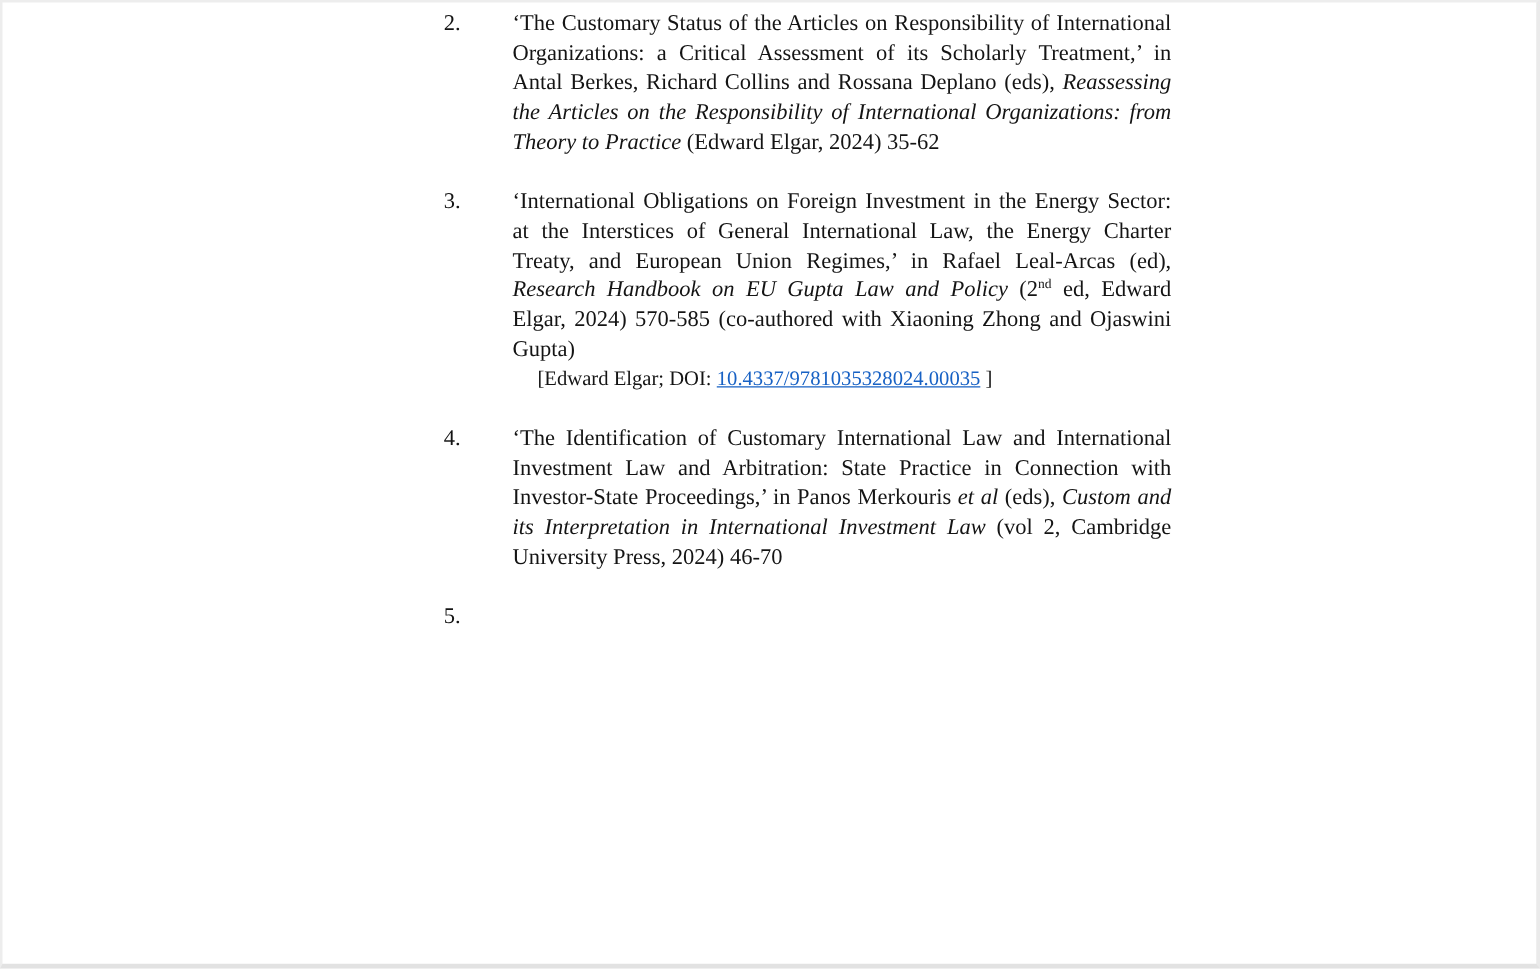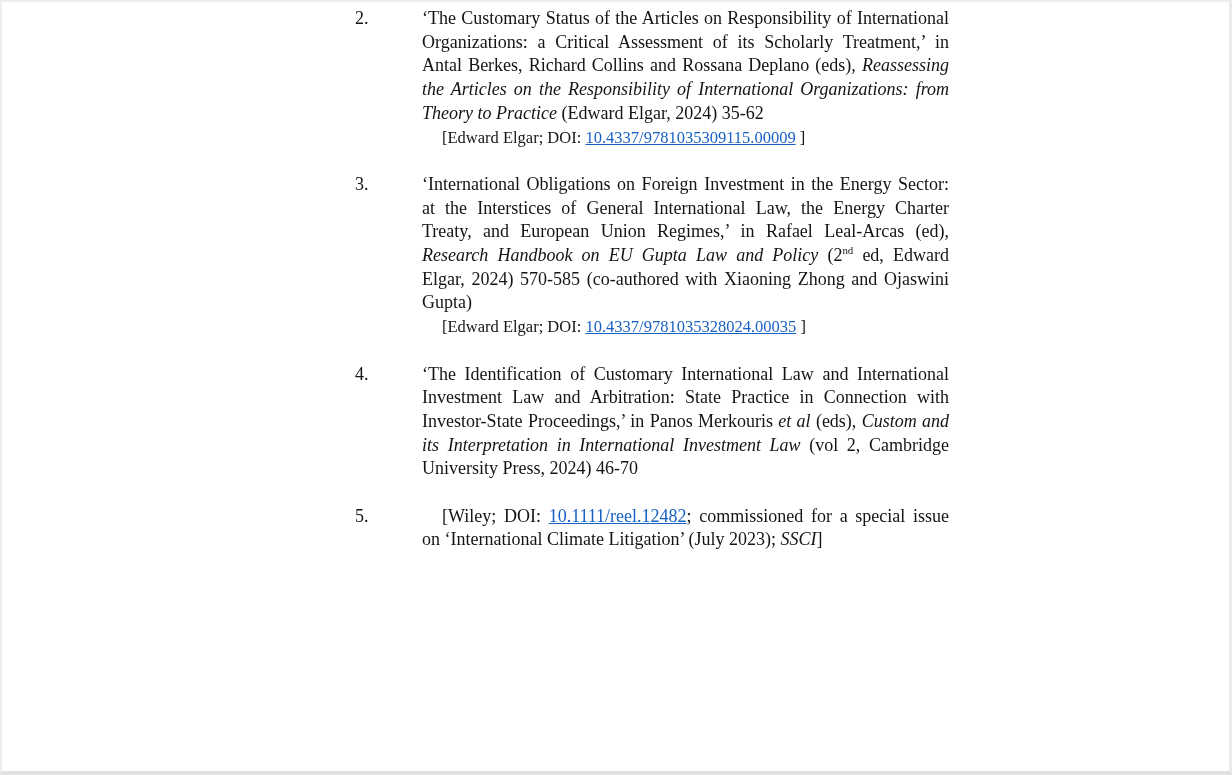--- a/index.html
+++ b/index.html
@@ -34,21 +34,20 @@
     margin-bottom: 23.7px;
     color: var(--text-color, #141414);
   }
   .pub-num {
     flex: 0 0 55px;
     font-size: 18px;
     line-height: 23.7px;
   }
   .pub-body {
     width: 527px;
-    margin-left: 12px;
   }
   .citation {
     margin: 0;
     font-size: 18px;
     line-height: 23.7px;
     text-align: justify;
   }
   .note {
     margin: 0;
     font-size: 18px;
@@ -73,21 +72,20 @@
 </head>
 <body style="background: rgb(255, 255, 255);">
 
 <div class="page">
   <ol class="pub-list">
 
     <li class="pub-item">
       <span class="pub-num">2.</span>
       <div class="pub-body">
         <p class="citation">‘The Customary Status of the Articles on Responsibility of International Organizations: a Critical Assessment of its Scholarly Treatment,’ in Antal Berkes, Richard Collins and Rossana Deplano (eds), <em>Reassessing the Articles on the Responsibility of International Organizations: from Theory to Practice</em> (Edward Elgar, 2024) 35-62</p>
-        <p class="note small">[Edward Elgar; DOI: <a href="#" class="doi">10.4337/9781035309115.00009</a> ]</p>
       </div>
     </li>
 
     <li class="pub-item">
       <span class="pub-num">3.</span>
       <div class="pub-body">
         <p class="citation">‘International Obligations on Foreign Investment in the Energy Sector: at the Interstices of General International Law, the Energy Charter Treaty, and European Union Regimes,’ in Rafael Leal-Arcas (ed), <em>Research Handbook on EU Gupta Law and Policy</em> (2<sup>nd</sup> ed, Edward Elgar, 2024) 570-585 (co-authored with Xiaoning Zhong and Ojaswini Gupta)</p>
         <p class="note small">[Edward Elgar; DOI: <a href="#" class="doi">10.4337/9781035328024.00035</a> ]</p>
       </div>
     </li>
@@ -95,18 +93,17 @@
     <li class="pub-item">
       <span class="pub-num">4.</span>
       <div class="pub-body">
         <p class="citation">‘The Identification of Customary International Law and International Investment Law and Arbitration: State Practice in Connection with Investor-State Proceedings,’ in Panos Merkouris <em>et al</em> (eds), <em>Custom and its Interpretation in International Investment Law</em> (vol 2, Cambridge University Press, 2024) 46-70</p>
       </div>
     </li>
 
     <li class="pub-item">
       <span class="pub-num">5.</span>
       <div class="pub-body">
-        <p class="note">[Wiley; DOI: <a href="#" class="doi">10.1111/reel.12482</a>; commissioned for a special issue on ‘International Climate Litigation’ (July 2023); <em>SSCI</em>]</p>
       </div>
     </li>
 
   </ol>
 </div>
 
 </body></html>

